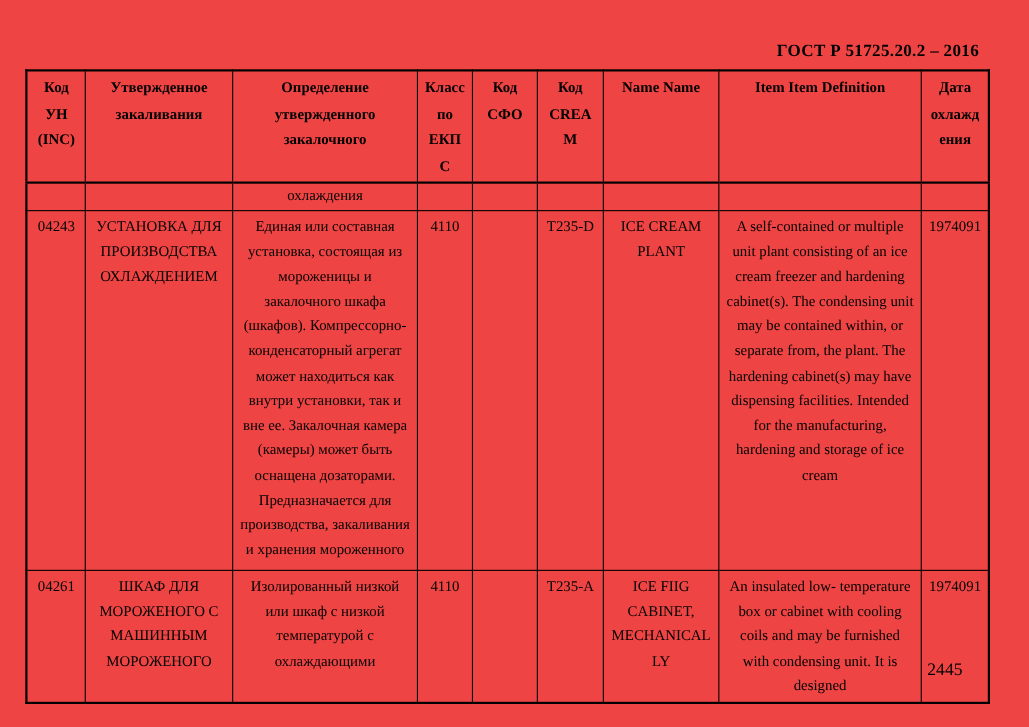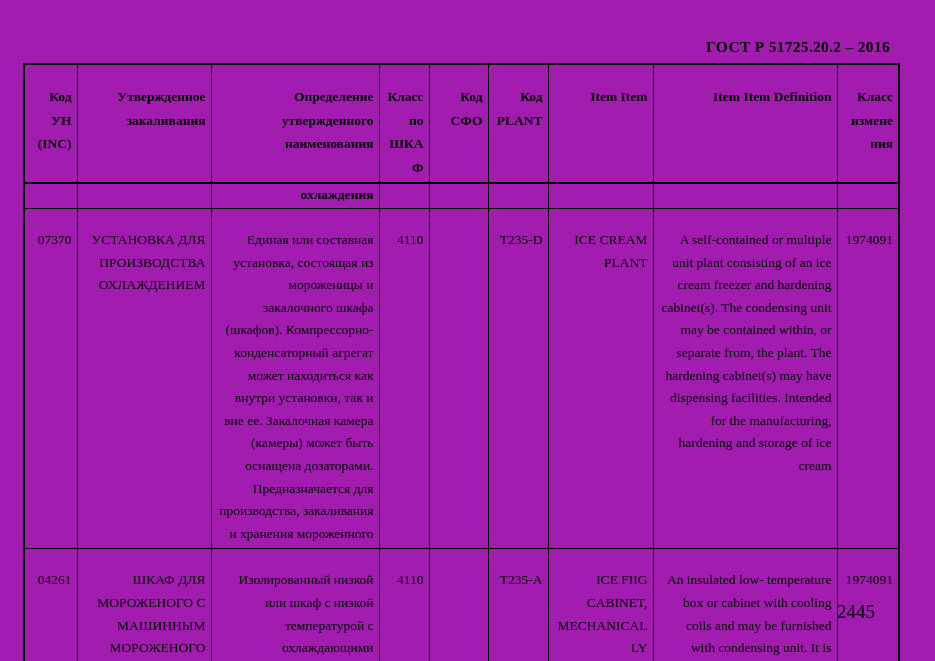--- a/index.html
+++ b/index.html
@@ -4,21 +4,21 @@
 <style>
   html, body {
     margin: 0;
     padding: 0;
     background: #ffffff;
   }
   .page {
     position: relative;
     width: 935px;
     height: 661px;
-    background: #a21caf;
+    background: #ef4444;
     font-family: "Liberation Serif", "DejaVu Serif", serif;
     color: #000000;
     overflow: hidden;
   }
   .doc-title {
     position: absolute;
     top: 38px;
     right: 45px;
     font-size: 15.5px;
     font-weight: bold;
@@ -31,46 +31,46 @@
     top: 63px;
     width: 875px;
     border-collapse: collapse;
     table-layout: fixed;
     border: 2px solid #000000;
   }
   table.gost th,
   table.gost td {
     border: 1px solid #000000;
     vertical-align: top;
-    text-align: right;
-    padding: 20px 5px 3px 6px;
+    text-align: center;
+    padding: 3px 5px 3px 6px;
     overflow-wrap: break-word;
     word-wrap: break-word;
   }
   table.gost th {
     font-size: 13.5px;
     font-weight: bold;
     line-height: 23.5px;
   }
   table.gost td {
     font-size: 13.5px;
     font-weight: normal;
     line-height: 22.6px;
   }
   tr.h-header   { height: 72px; }
   tr.h-header th { border-bottom: 2px solid #000; }
   tr.h-cont     { height: 25px; }
-  tr.h-cont td  { padding-top: 1px; line-height: 20px; font-weight: bold; }
+  tr.h-cont td  { padding-top: 1px; line-height: 20px; }
   tr.h-row1     { height: 327px; }
   tr.h-row2     { height: 98px; }
   .page-number {
     position: absolute;
     top: 601px;
     right: 60px;
-    font-size: 19px;
+    font-size: 16px;
     font-weight: normal;
   }
 </style>
 </head>
 <body>
 
 <div class="page">
 
   <div class="doc-title">ГОСТ Р 51725.20.2 – 2016</div>
 
@@ -83,43 +83,43 @@
       <col style="width:59px">
       <col style="width:60px">
       <col style="width:105px">
       <col style="width:184px">
       <col style="width:62px">
     </colgroup>
     <thead>
       <tr class="h-header">
         <th>Код УН (INC)</th>
         <th>Утвержденное закаливания</th>
-        <th>Определение утвержденного наименования</th>
-        <th>Класс по ШКАФ</th>
+        <th>Определение утвержденного закалочного</th>
+        <th>Класс по ЕКПС</th>
         <th>Код СФО</th>
-        <th>Код PLANT</th>
-        <th>Item Item</th>
+        <th>Код CREAM</th>
+        <th>Name Name</th>
         <th>Item Item Definition</th>
-        <th>Класс изменения</th>
+        <th>Дата охлаждения</th>
       </tr>
     </thead>
     <tbody>
       <tr class="h-cont">
         <td></td>
         <td></td>
         <td>охлаждения</td>
         <td></td>
         <td></td>
         <td></td>
         <td></td>
         <td></td>
         <td></td>
       </tr>
       <tr class="h-row1">
-        <td>07370</td>
+        <td>04243</td>
         <td>УСТАНОВКА ДЛЯ ПРОИЗВОДСТВА ОХЛАЖДЕНИЕМ</td>
         <td>Единая или составная установка, состоящая из мороженицы и закалочного шкафа (шкафов). Компрессорно-конденсаторный агрегат может находиться как внутри установки, так и вне ее. Закалочная камера (камеры) может быть оснащена дозаторами. Предназначается для производства, закаливания и хранения мороженного</td>
         <td>4110</td>
         <td></td>
         <td>T235-D</td>
         <td>ICE CREAM PLANT</td>
         <td>A self-contained or multiple unit plant consisting of an ice cream freezer and hardening cabinet(s). The condensing unit may be contained within, or separate from, the plant. The hardening cabinet(s) may have dispensing facilities. Intended for the manufacturing, hardening and storage of ice cream</td>
         <td>1974091</td>
       </tr>
       <tr class="h-row2">

